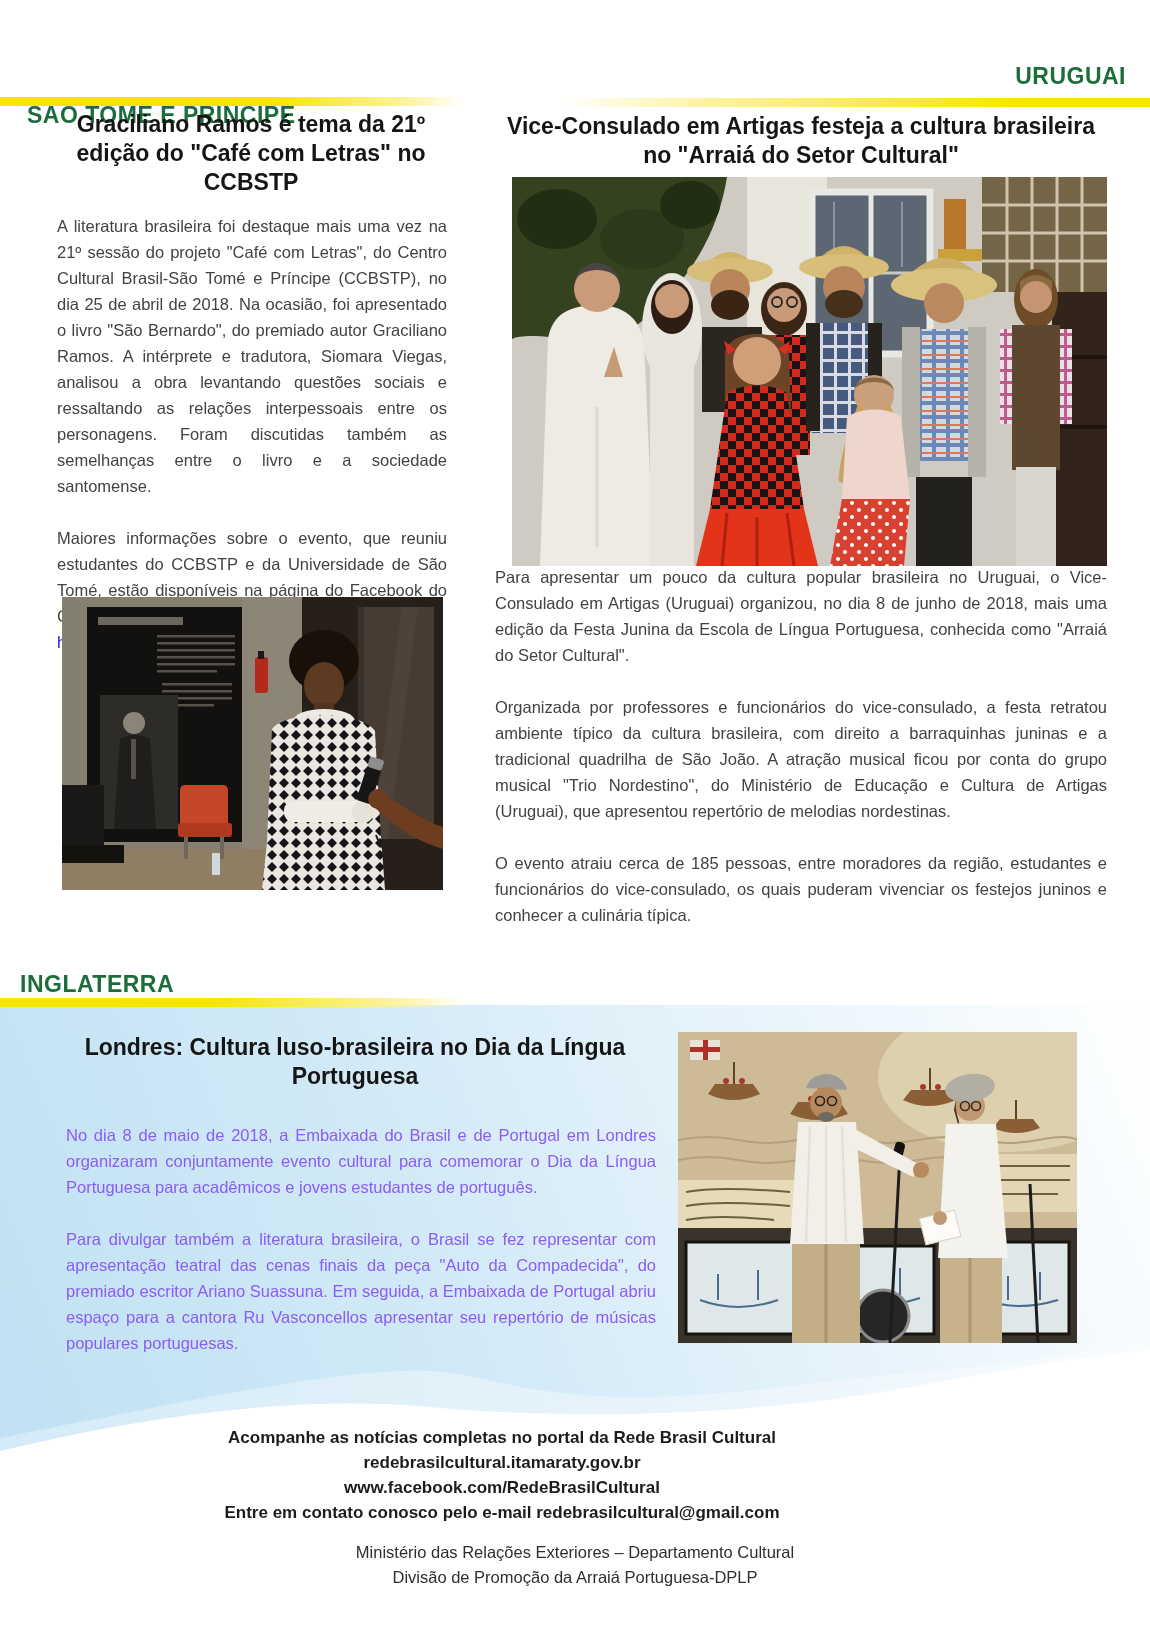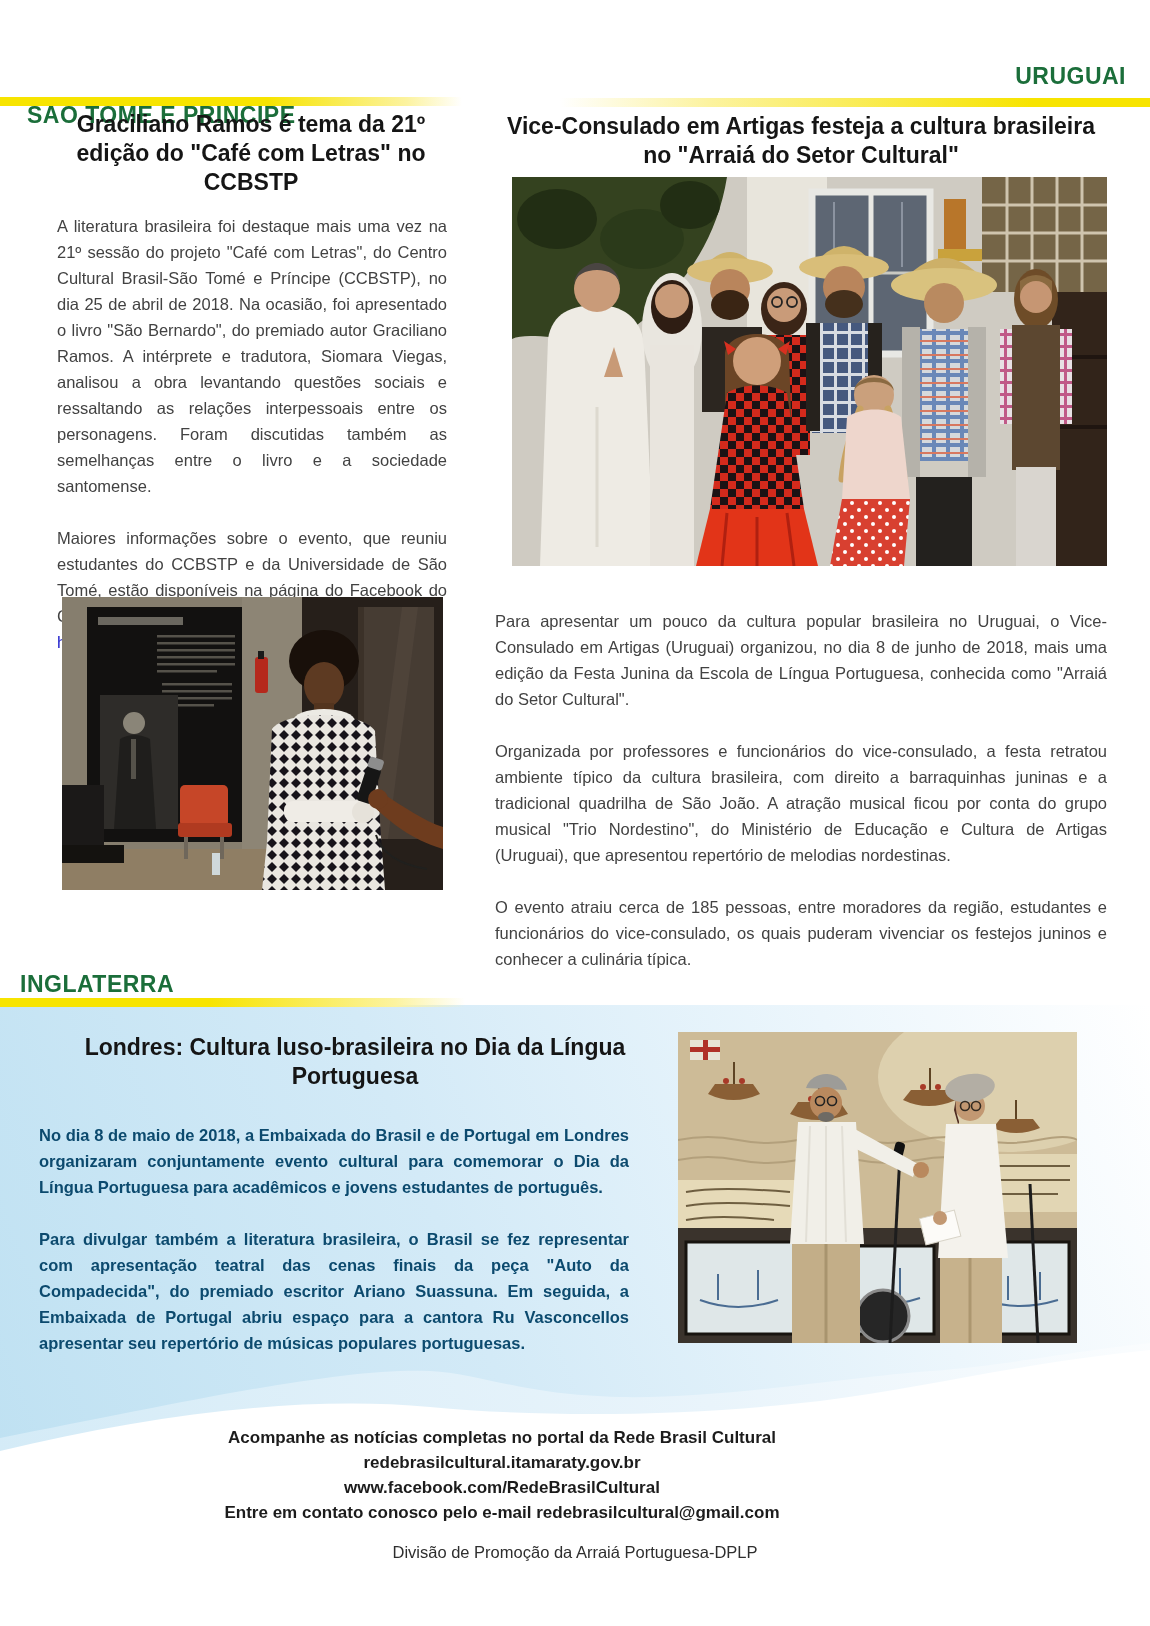--- a/index.html
+++ b/index.html
@@ -251,32 +251,32 @@
 
       <circle cx="362" cy="218" r="20" fill="#caa07c"></circle>
       <path d="M342,214 C344,196 380,196 382,214 C378,202 346,202 342,214 Z" fill="#8a6a42"></path>
       <path d="M348,232 C338,260 332,280 330,302" stroke="#c8a262" stroke-width="7" fill="none" stroke-linecap="round"></path>
       <path d="M376,232 C386,260 390,280 392,302" stroke="#c8a262" stroke-width="7" fill="none" stroke-linecap="round"></path>
       <path d="M335,240 C350,230 376,230 389,240 L398,322 L330,322 Z" fill="#eed6cc"></path>
       <path d="M330,322 L398,322 L392,389 L318,389 Z" fill="url(#dotsRed)"></path>
     </svg>
   </div>
 
-  <div class="body-col" style="left:495px;top:608px;width:612px;">
+  <div class="body-col" style="left:495px;top:564px;width:612px;">
     <p>Para apresentar um pouco da cultura popular brasileira no Uruguai, o Vice-Consulado em Artigas (Uruguai) organizou, no dia 8 de junho de 2018, mais uma edição da Festa Junina da Escola de Língua Portuguesa, conhecida como "Arraiá do Setor Cultural".</p>
     <p>Organizada por professores e funcionários do vice-consulado, a festa retratou ambiente típico da cultura brasileira, com direito a barraquinhas juninas e a tradicional quadrilha de São João. A atração musical ficou por conta do grupo musical "Trio Nordestino", do Ministério de Educação e Cultura de Artigas (Uruguai), que apresentou repertório de melodias nordestinas.</p>
     <p>O evento atraiu cerca de 185 pessoas, entre moradores da região, estudantes e funcionários do vice-consulado, os quais puderam vivenciar os festejos juninos e conhecer a culinária típica.</p>
   </div>
 
   <div class="sec-h" style="left:20px;top:971px;">INGLATERRA</div>
   <div class="bar bar-ing"></div>
 
   <div class="art-title" style="left:75px;top:1033px;width:560px;">Londres: Cultura luso-brasileira no Dia da Língua Portuguesa</div>
 
-  <div class="body-col" style="left:39px;top:1122px;width:590px;color:#0c4a6e;font-weight:bold;">
+  <div class="body-col" style="left:66px;top:1122px;width:590px;color:#8b5cf6;">
     <p>No dia 8 de maio de 2018, a Embaixada do Brasil e de Portugal em Londres organizaram conjuntamente evento cultural para comemorar o Dia da Língua Portuguesa para acadêmicos e jovens estudantes de português.</p>
     <p>Para divulgar também a literatura brasileira, o Brasil se fez representar com apresentação teatral das cenas finais da peça "Auto da Compadecida", do premiado escritor Ariano Suassuna. Em seguida, a Embaixada de Portugal abriu espaço para a cantora Ru Vasconcellos apresentar seu repertório de músicas populares portuguesas.</p>
   </div>
 
   <div class="photo" style="left:678px;top:1032px;">
     <svg width="399" height="311" viewBox="0 0 399 311">
       <rect width="399" height="311" fill="#cdbb97"></rect>
       <ellipse cx="330" cy="45" rx="130" ry="75" fill="#ddd0ae"></ellipse>
 
       <rect x="12" y="8" width="30" height="20" fill="#e8e3d6"></rect>
@@ -369,16 +369,17 @@
   </div>
 
   <div class="footer">
     <div>Acompanhe as notícias completas no portal da Rede Brasil Cultural</div>
     <div>redebrasilcultural.itamaraty.gov.br</div>
     <div>www.facebook.com/RedeBrasilCultural</div>
     <div>Entre em contato conosco pelo e-mail redebrasilcultural@gmail.com</div>
   </div>
 
   <div class="ministry">
+    <div>Ministério das Relações Exteriores – Departamento Cultural</div>
     <div>Divisão de Promoção da Arraiá Portuguesa-DPLP</div>
   </div>
 
 </div>
 
 </body></html>

